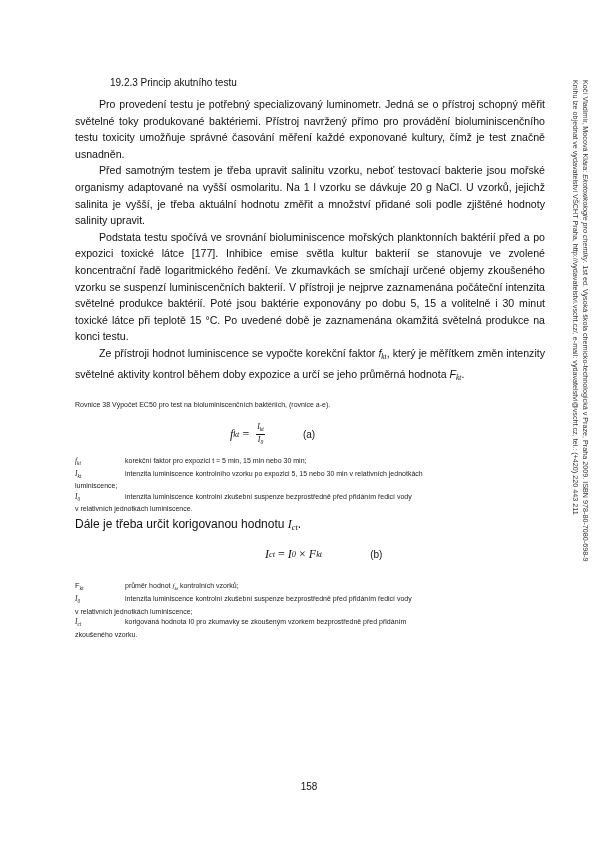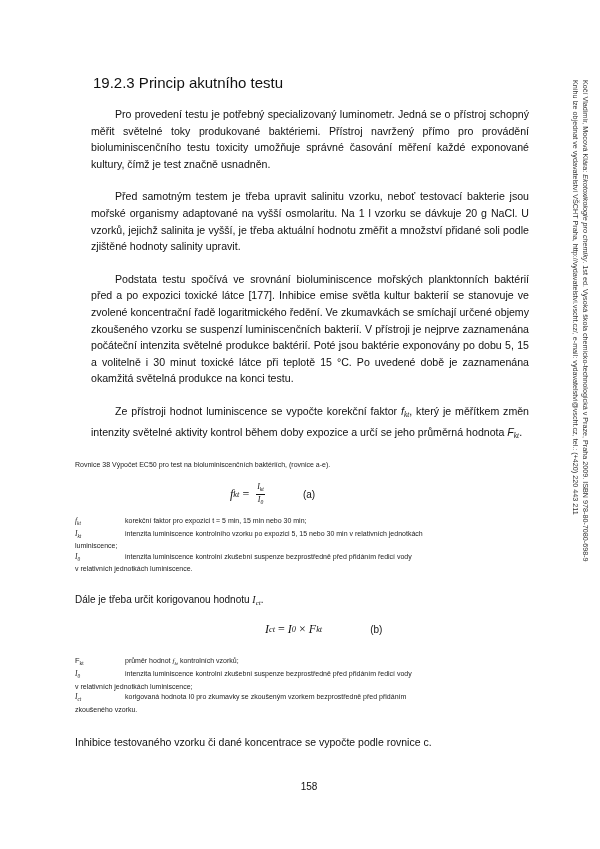--- a/index.html
+++ b/index.html
@@ -1,37 +1,37 @@
 <!DOCTYPE html>
 <html><head>
   <meta charset="utf-8">
   <style>
     html, body { margin: 0; padding: 0; background: #ffffff; }
     body { width: 600px; height: 849px; position: relative; overflow: hidden;
       font-family: "Liberation Sans", sans-serif; color: #111; }
     .page { position: absolute; left: 0; top: 0; width: 600px; height: 849px; }
     .content { position: absolute; left: 75px; top: 76px; width: 470px; }
-    .heading { font-size: 15px; margin-left: 18px; margin-bottom: 6px; line-height: 14px; }
-    .para { font-size: 10.6px; line-height: 16.6px; text-align: justify; margin: 16px; }
+    .heading { font-size: 10px; margin-left: 35px; margin-bottom: 6px; line-height: 14px; }
+    .para { font-size: 10.6px; line-height: 16.6px; text-align: justify; margin: 0; }
     .para .indent { display: inline-block; width: 24px; }
     .caption { font-size: 7px; margin-top: 14px; line-height: 10px; color: #222; }
     .equation { text-align: center; margin: 10px 0 12px 0; font-family: "Liberation Serif", serif; font-style: italic; font-size: 12px; position: relative; height: 24px; }
     .eq-inner { position: absolute; left: 155px; top: 2px; display: flex; align-items: center; }
     .eq-inner-b { position: absolute; left: 190px; top: 2px; display: flex; align-items: center; }
     .frac { display: inline-flex; flex-direction: column; align-items: center; font-size: 8px; margin-left: 4px; }
     .frac .num { border-bottom: 0.8px solid #111; padding: 0 1px; line-height: 9px; }
     .frac .den { line-height: 9px; }
     .eq-label { font-family: "Liberation Sans", sans-serif; font-style: normal; font-size: 10px; margin-left: 38px; }
     .eq-label-b { margin-left: 48px; }
     .defs { font-size: 7px; line-height: 10.5px; color: #222; }
     .def-row { position: relative; }
     .def-sym { display: inline-block; width: 50px; font-family: "Liberation Serif", serif; font-style: italic; font-size: 7.5px; }
     .def-sym.upright { font-style: normal; font-family: "Liberation Sans", sans-serif; }
     .sub { font-size: 70%; vertical-align: -2px; font-family: Liberation Serif, serif; }
-    .plain-line { font-size: 10px; line-height: 14px; margin-top: 18px; }
+    .plain-line { font-size: 12px; line-height: 14px; margin-top: 2px; }
     .plain-line-2 { font-size: 10.5px; line-height: 14px; margin-top: 20px; }
     .page-number { position: absolute; top: 781px; left: 9px; width: 600px; text-align: center; font-size: 10px; }
     .sidebar { position: absolute; left: 568px; top: 80px; width: 22px; height: 520px; }
     .sidebar-text { position: absolute; left: 0; top: 0; transform-origin: left top; transform: translate(22px, 0) rotate(90deg);
       white-space: nowrap; font-size: 7.2px; line-height: 10px; color: #333; width: 520px; }
     .sidebar-text i { font-style: italic; }
   </style>
 </head>
 <body>
 
@@ -86,21 +86,20 @@
     </div>
 
     <div class="defs">
       <div class="def-row"><span class="def-sym upright"><span>F</span><span class="sub">kt</span></span><span>průměr hodnot </span><i style="font-family:'Liberation Serif',serif;"><span>f</span><span class="sub">kt</span></i><span> kontrolních vzorků;</span></div>
       <div class="def-row"><span class="def-sym"><span>I</span><span class="sub">0</span></span><span>intenzita luminiscence kontrolní zkušební suspenze bezprostředně před přidáním ředicí vody</span></div>
       <div class="def-row">v relativních jednotkách luminiscence;</div>
       <div class="def-row"><span class="def-sym"><span>I</span><span class="sub">ct</span></span><span>korigovaná hodnota I0 pro zkumavky se zkoušeným vzorkem bezprostředně před přidáním</span></div>
       <div class="def-row">zkoušeného vzorku.</div>
     </div>
 
-    <div class="plain-line-2">Inhibice testovaného vzorku či dané koncentrace se vypočte podle rovnice c.</div>
   </div>
 
   <div class="page-number">158</div>
 
   <div class="sidebar">
     <div class="sidebar-text">
       <div><span>Kočí Vladimír, Mocová Klára: </span><i>Ekotoxikologie pro chemiky</i><span>. 1st ed. Vysoká škola chemicko-technologická v Praze, Praha 2009. ISBN 978-80-7080-698-9</span></div>
       <div>Knihu lze objednat ve vydavatelství VŠCHT Praha, http://vydavatelstvi.vscht.cz/, e-mail: vydavatelstvi@vscht.cz, tel.: (+420) 220 443 211</div>
     </div>
   </div>

